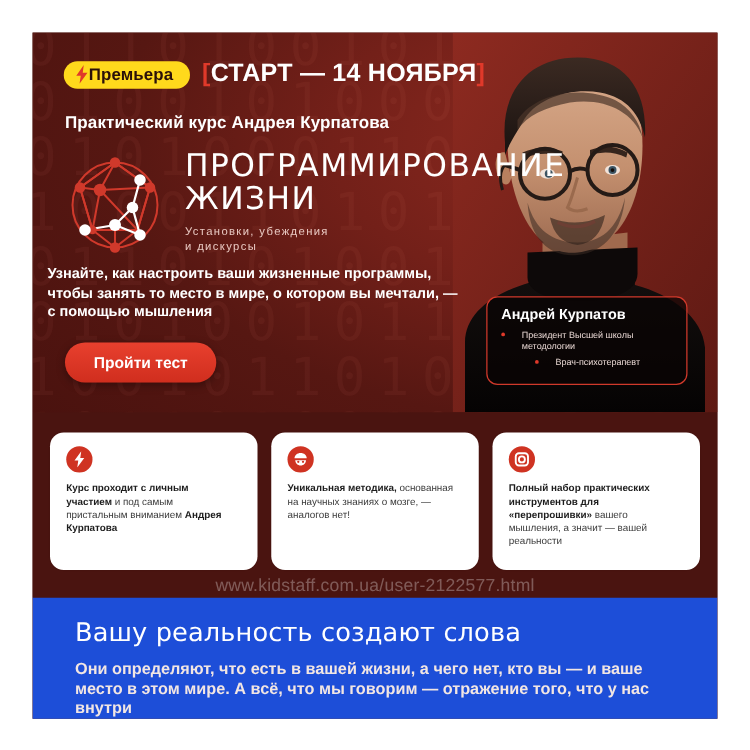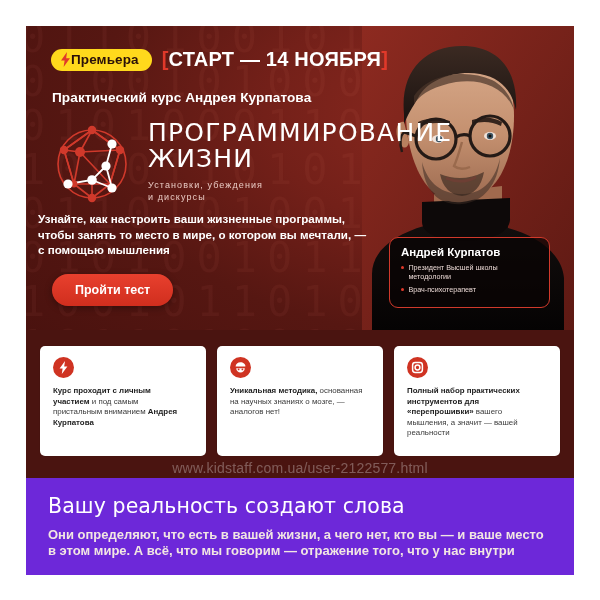--- a/index.html
+++ b/index.html
@@ -102,37 +102,37 @@
     position:absolute;right:24px;bottom:22px;z-index:6;
     width:138px;
     background:rgba(10,4,4,.72);
     border:1px solid #d0392b;
     border-radius:9px;
     padding:8px 10px 9px 11px;
   }
   .nc-name{color:#fff;font-size:11.5px;font-weight:bold;margin-bottom:5px;}
   .nc-li{
     color:#e8d7d3;font-size:7.2px;line-height:9px;
-    display:flex;gap:4px;margin-bottom:4px;
+    display:flex;gap:13px;margin-bottom:4px;justify-content:center;
   }
   .nc-li .dot{
     width:3.4px;height:3.4px;border-radius:50%;background:#e0392a;
     flex:none;margin-top:2.6px;
   }
 
   
   .cards{
     position:relative;
     background:#4a1410;
     padding:16px 14px 22px 14px;
     display:flex;gap:11px;
     height:110px;
   }
   .card{
-    flex:1;background:#fff;border-radius:5px;
+    flex:1;background:#fff;border-radius:11px;
     padding:11px 20px 10px 13px;
     box-shadow:0 0 0 1px rgba(0,0,0,.04);
   }
   .cicon{
     width:21px;height:21px;border-radius:50%;
     background:#cf3322;display:flex;align-items:center;justify-content:center;
     margin-bottom:8px;
   }
   .cicon svg{display:block;}
   .ctext{font-size:7.9px;line-height:10.6px;color:#3a3a3a;}
@@ -141,22 +141,22 @@
   .watermark{
     position:absolute;left:0;right:0;top:434px;
     text-align:center;z-index:9;
     color:rgba(255,255,255,.30);
     font-size:14px;letter-spacing:.2px;
     pointer-events:none;
   }
 
   
   .footer{
-    background:#6d28d9;
-    padding:16px 22px 20px 22px;
+    background:#1d4ed8;
+    padding:16px 22px 20px 34px;
   }
   .f-title{
     color:#fff;font-size:20.5px;font-weight:normal;
     font-family:"DejaVu Sans",sans-serif;letter-spacing:.1px;
     margin-bottom:9px;
   }
   .f-body{
     color:#f2e6e3;font-size:13px;font-weight:bold;line-height:15.5px;
   }
 </style>

